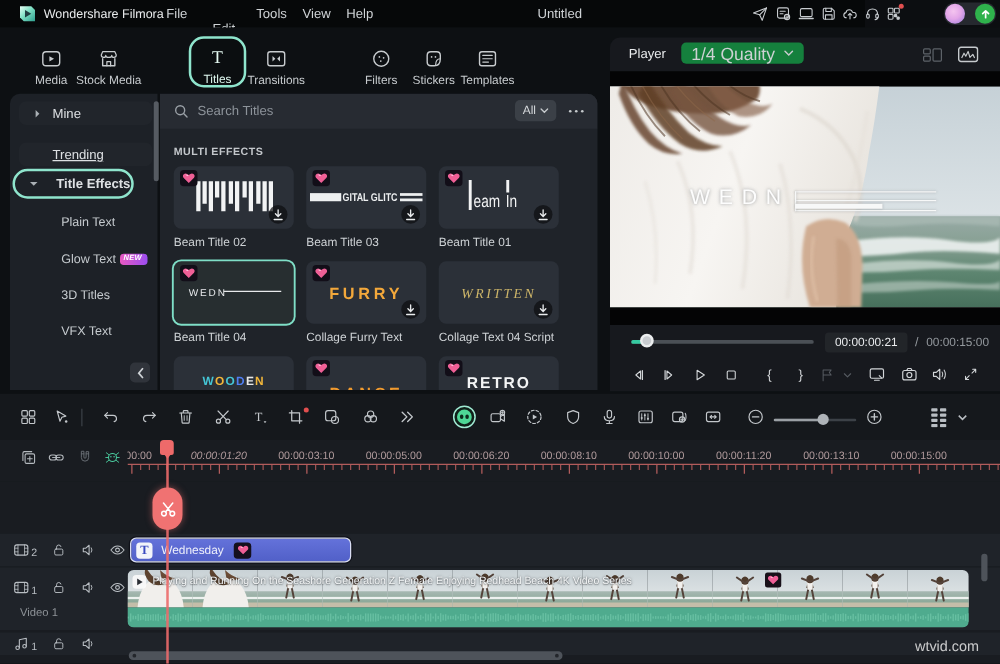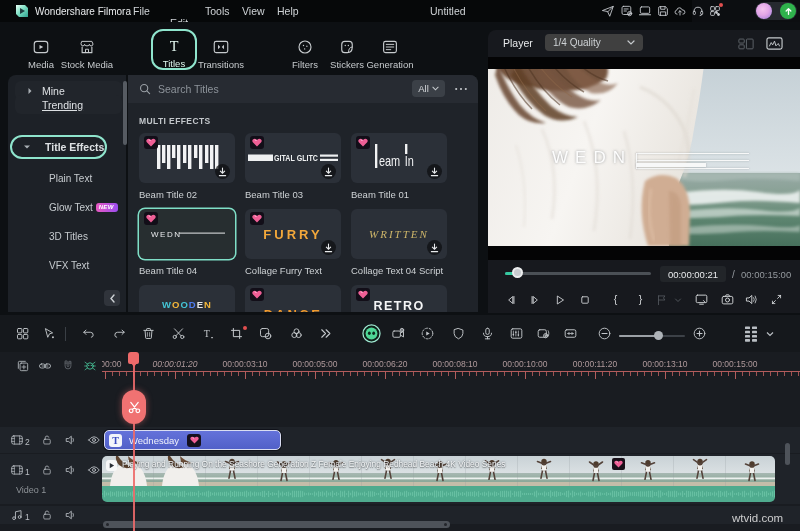--- a/index.html
+++ b/index.html
@@ -63,22 +63,22 @@
   .card-label { position:absolute; width:110px; font-size:9.5px; color:#ced2d5; }
   .fav-badge { position:absolute; left:5px; top:3px; width:14px; height:13px; background:#120e18; border-radius:3px;
       display:flex; align-items:center; justify-content:center; }
   .dl-badge { position:absolute; right:5px; bottom:4px; width:15px; height:15px; background:rgba(12,14,17,.72); border-radius:50%;
       display:flex; align-items:center; justify-content:center; color:#e8eaec; }
   .thumb { position:absolute; inset:0; display:flex; align-items:center; justify-content:center; overflow:hidden; border-radius:6px; }
 
   
   #player { position:absolute; left:488px; top:8px; width:312px; height:283px; background:#17191e; border-radius:8px 0 0 0; }
   #player-label { position:absolute; left:15px; top:7px; font-size:10.5px; color:#e8eaec; }
-  #quality-select { position:absolute; left:57px; top:4px; width:98px; height:17px; background:#404040; border-radius:4px;
-      display:flex; align-items:center; justify-content:space-between; padding:0 8px; font-size:10px; color:#cdd1d4; white-space:nowrap; }
+  #quality-select { position:absolute; left:57px; top:4px; width:98px; height:17px; background:#15803d; border-radius:4px;
+      display:flex; align-items:center; justify-content:space-between; padding:0 8px; font-size:14px; color:#cdd1d4; white-space:nowrap; }
   #pv-split-icon { position:absolute; left:250px; top:7px; width:16px; height:13px; color:#5d6268; }
   #pv-scope-icon { position:absolute; left:278px; top:6px; width:17px; height:15px; color:#c6cacd; }
   #video-wrap { position:absolute; left:0; top:27px; width:312px; height:203px; background:#040405; }
   #video-frame { position:absolute; left:0; top:12px; width:312px; height:177px; overflow:hidden; }
   #title-overlay { position:absolute; left:64px; top:91px; width:248px; height:28px; }
   #overlay-word { position:absolute; left:0; top:0px; font-size:17px; font-weight:400; letter-spacing:7px; color:#fdfdfd;
       font-family:"Liberation Sans", sans-serif; text-shadow:0 0 3px rgba(90,95,100,.6); }
   .beam-line { position:absolute; background:#f7f8f8; box-shadow:0 0 2px rgba(90,95,100,.45); }
 
   
@@ -299,35 +299,35 @@
           </div>
           <div class="tlabel">Stickers</div>
         </div>
         <div class="tab" style="left: 359px;">
           <div class="ticon">
             <svg viewBox="0 0 24 24" width="100%" height="100%" fill="none" stroke="currentColor" stroke-width="1.5" stroke-linecap="round" stroke-linejoin="round">
               <rect x="3.5" y="4.5" width="17" height="15" rx="2.5"></rect>
               <path d="M7 8.5 H17 M7 12 H17 M7 15.5 H13" stroke-width="1.3"></path>
             </svg>
           </div>
-          <div class="tlabel">Generation</div>
+          <div class="tlabel">Templates</div>
         </div>
       </div>
 
     <div id="sidebar">
       <div id="side-items">
           <div class="side-item lvl0" style="top: 6px;">
             <div class="chev">
               <svg viewBox="0 0 8 8" width="8" height="8">
                 <path d="M2.5 1 L5.5 4 L2.5 7 Z" fill="currentColor"></path>
               </svg>
             </div>
             <span style="margin-left: 0px;">Mine</span>
           </div>
-          <div class="side-item lvl0" style="top: 20px; text-decoration: underline;">
+          <div class="side-item lvl0" style="top: 39px; text-decoration: underline;">
             <div class="nochev"></div>
             <span style="margin-left: 0px;">Trending</span>
           </div>
           <div class="side-item selected-ring" style="top: 60px; height: 24px;">
             <div class="chev">
               <svg viewBox="0 0 8 8" width="8" height="8">
                 <path d="M1 2.5 L4 5.5 L7 2.5 Z" fill="currentColor"></path>
               </svg>
             </div>
             <span style="margin-left: 6px; font-weight: bold;">Title Effects</span>

